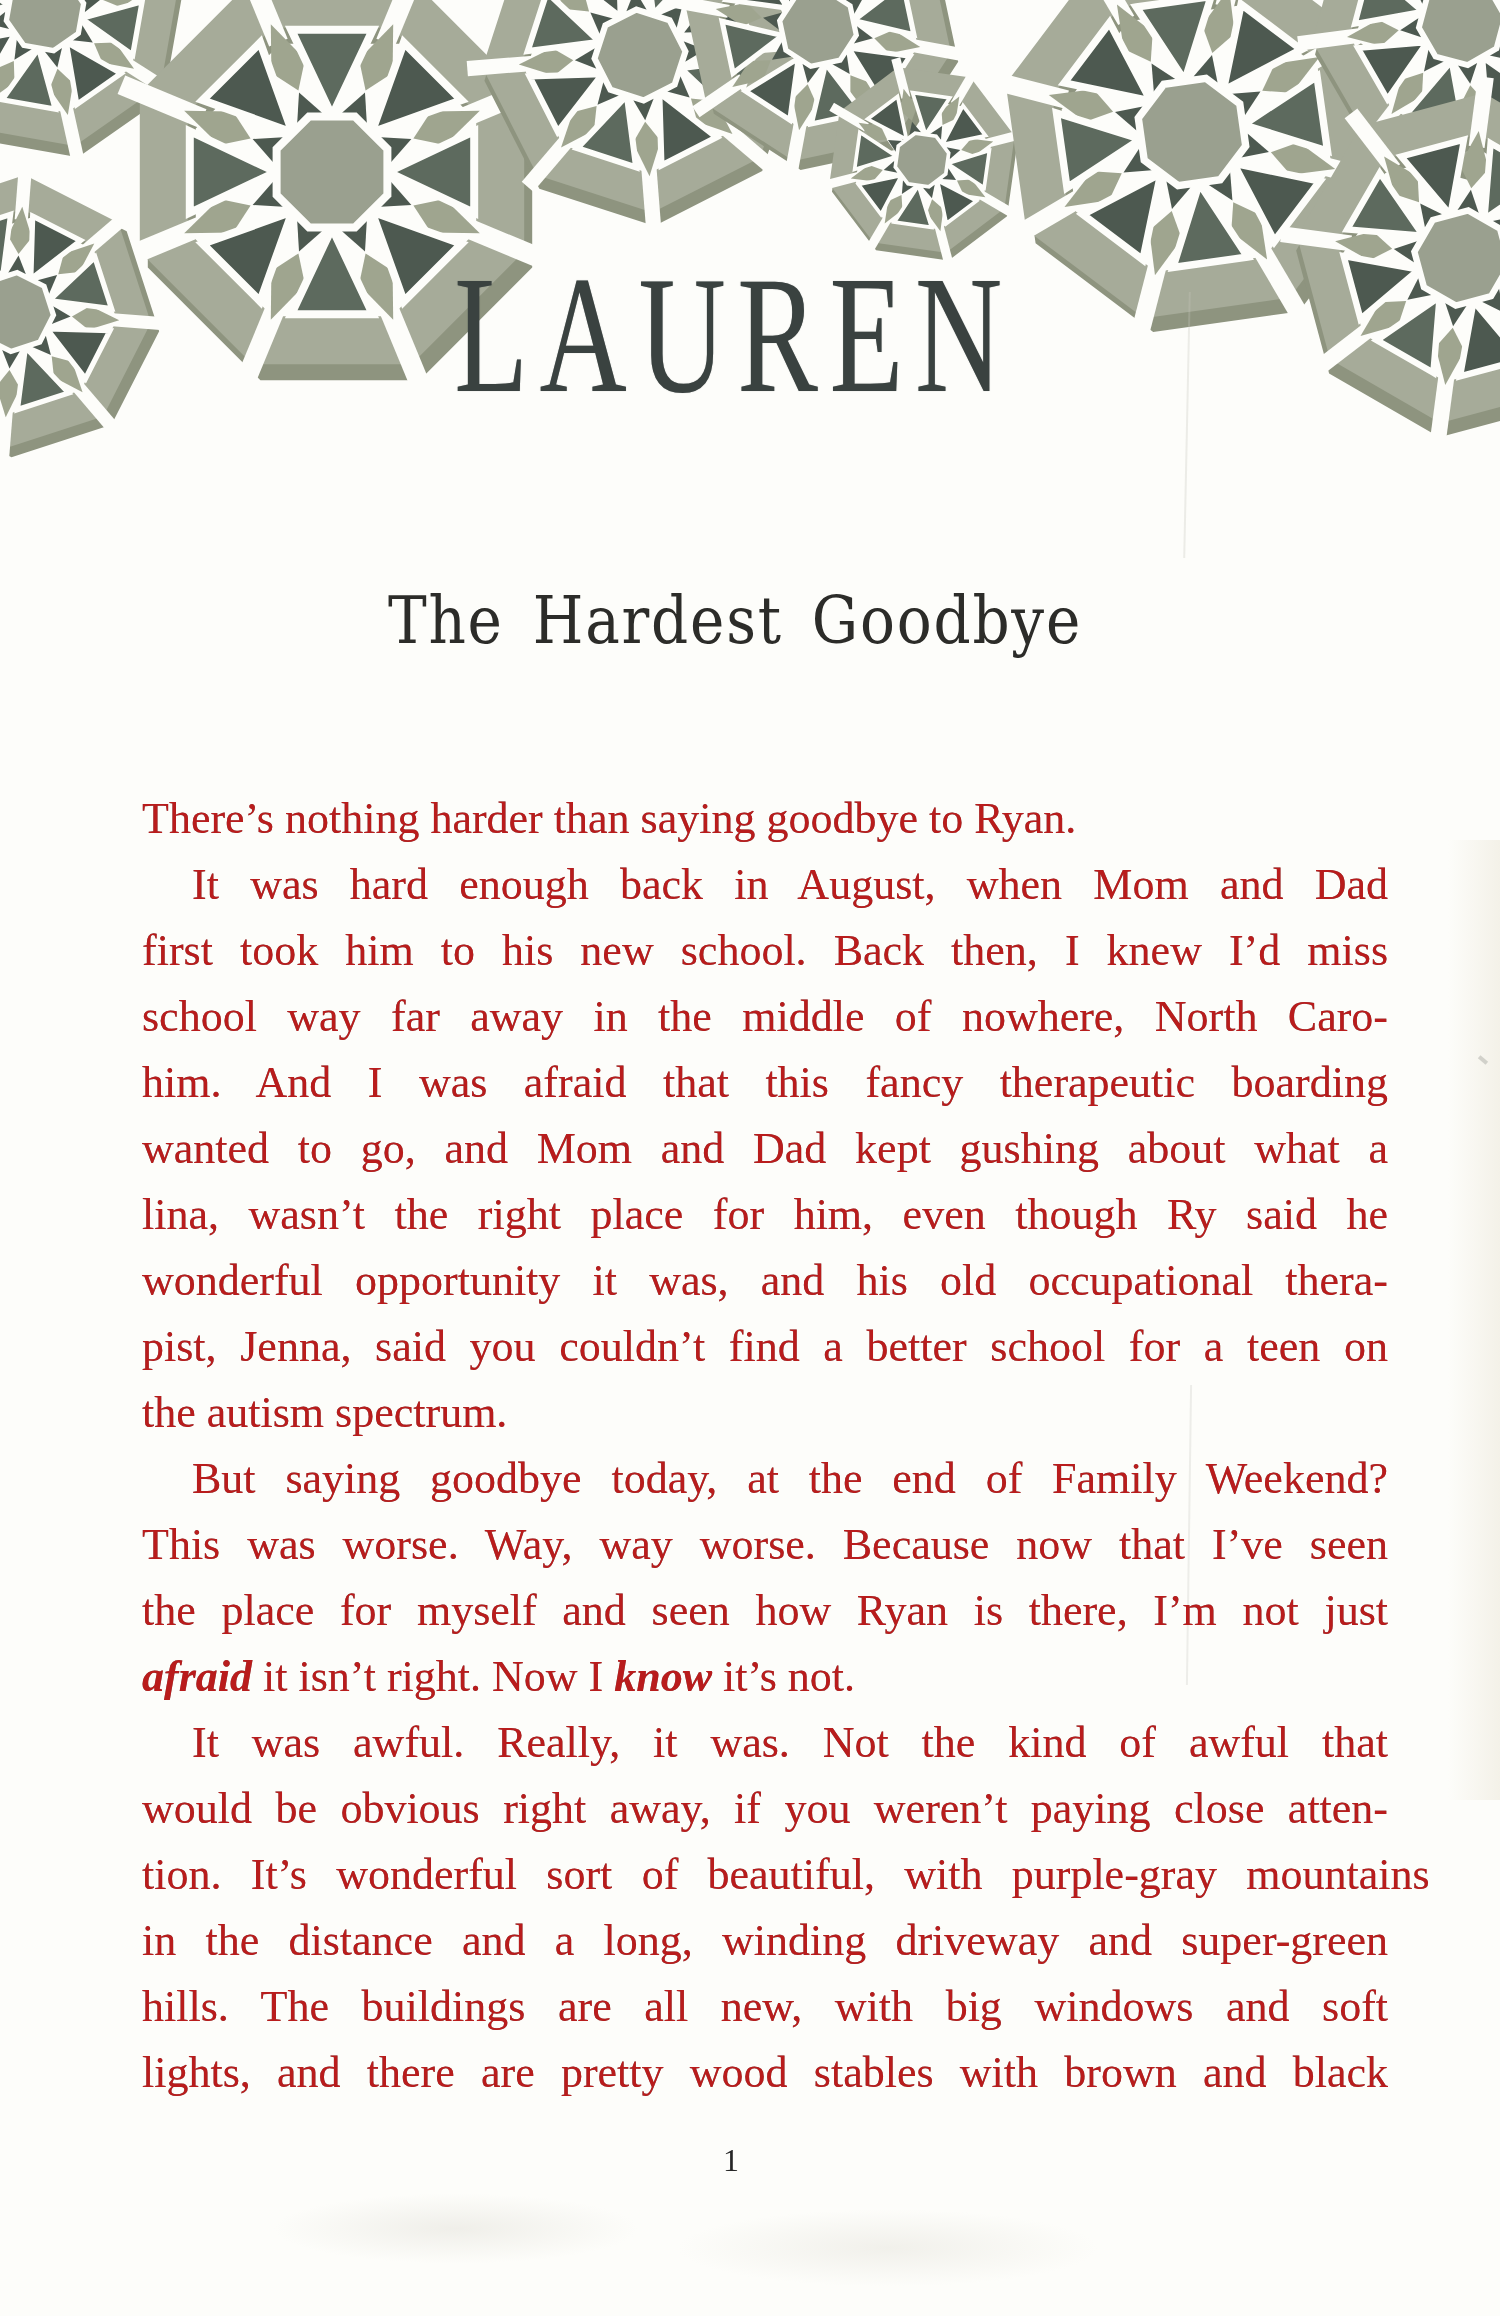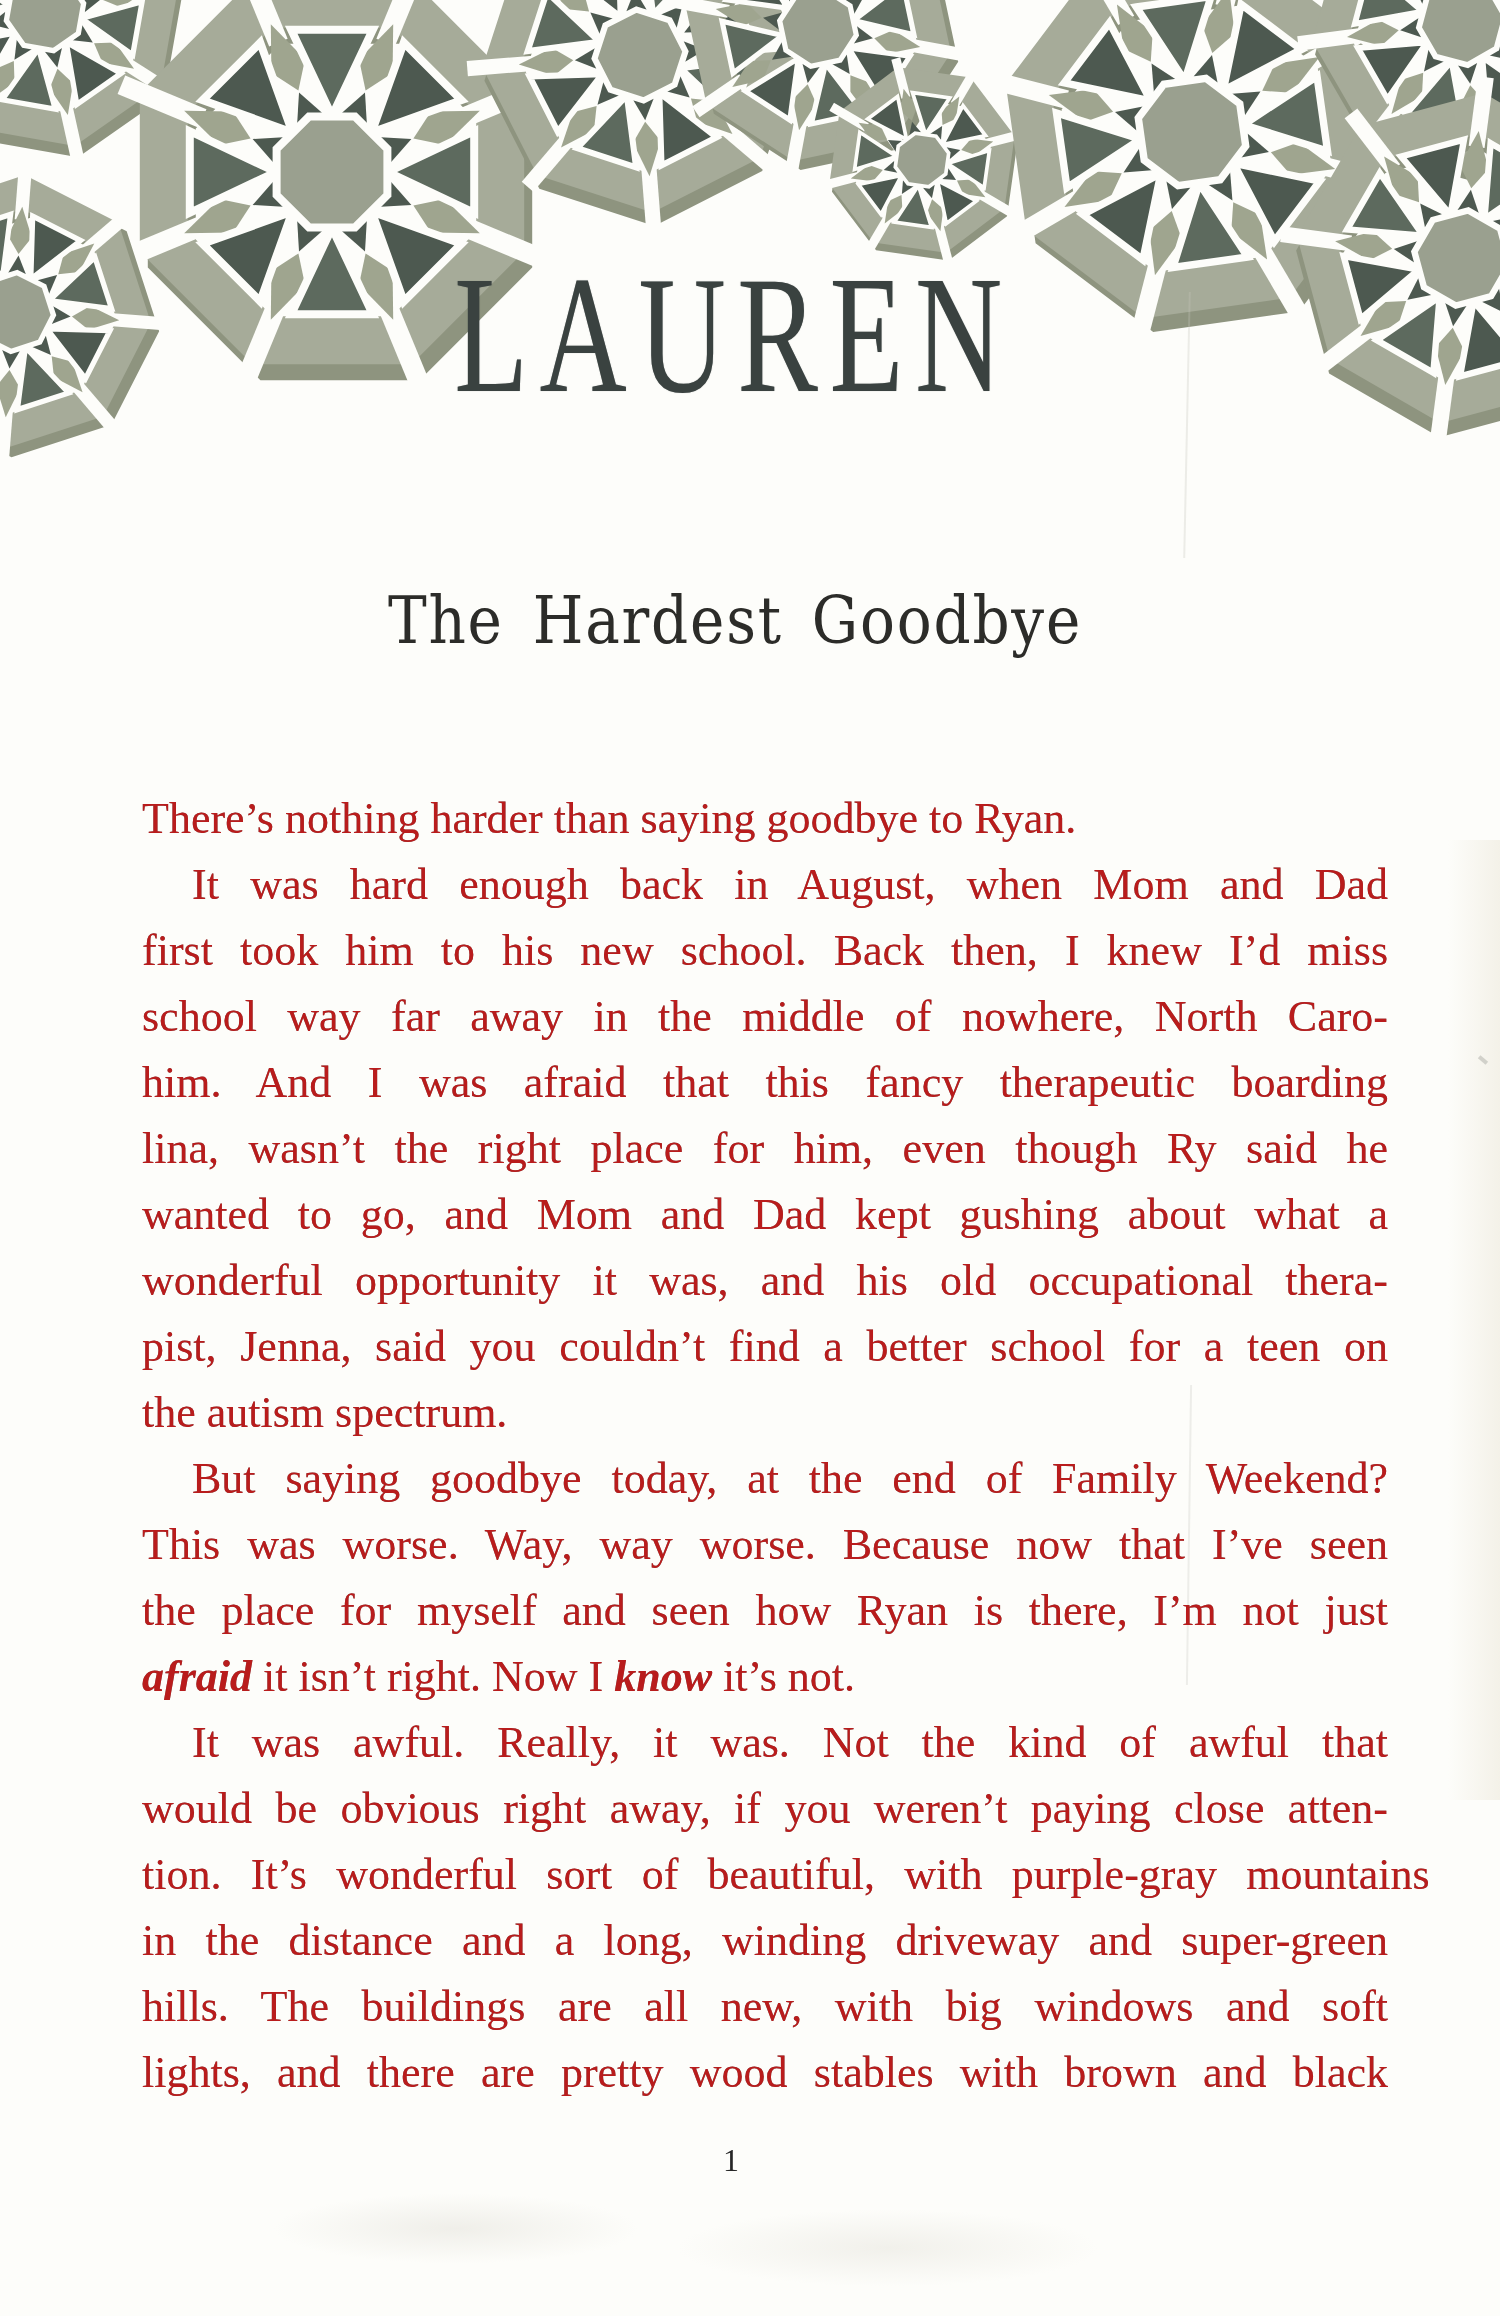--- a/index.html
+++ b/index.html
@@ -161,22 +161,22 @@
   <h1 class="section-heading">LAUREN</h1>
 
   <h2 class="chapter-title">The Hardest Goodbye</h2>
 
   <div class="body-text">
       <div class="line"><span>There’s nothing harder than saying goodbye to Ryan.</span></div>
       <div class="line indent"><span style="word-spacing: 20.25px;">It was hard enough back in August, when Mom and Dad</span></div>
       <div class="line"><span style="word-spacing: 16.05px;">first took him to his new school. Back then, I knew I’d miss</span></div>
       <div class="line"><span style="word-spacing: 19.4px;">school way far away in the middle of nowhere, North Caro-</span></div>
       <div class="line"><span style="word-spacing: 25.49px;">him. And I was afraid that this fancy therapeutic boarding</span></div>
+      <div class="line"><span style="word-spacing: 17.73px;">wanted to go, and Mom and Dad kept gushing about what a</span></div>
       <div class="line"><span style="word-spacing: 18.53px;">lina, wasn’t the right place for him, even though Ry said he</span></div>
-      <div class="line"><span style="word-spacing: 17.73px;">wanted to go, and Mom and Dad kept gushing about what a</span></div>
       <div class="line"><span style="word-spacing: 21.18px;">wonderful opportunity it was, and his old occupational thera-</span></div>
       <div class="line"><span style="word-spacing: 12.66px;">pist, Jenna, said you couldn’t find a better school for a teen on</span></div>
       <div class="line"><span>the autism spectrum.</span></div>
       <div class="line indent"><span style="word-spacing: 18.82px; margin-top: 46px;">But saying goodbye today, at the end of Family Weekend?</span></div>
       <div class="line"><span style="word-spacing: 15.96px;">This was worse. Way, way worse. Because now that I’ve seen</span></div>
       <div class="line"><span style="word-spacing: 14.68px;">the place for myself and seen how Ryan is there, I’m not just</span></div>
       <div class="line"><span><em>afraid</em><span> it isn’t right. Now I </span><em>know</em><span> it’s not.</span></span></div>
       <div class="line indent"><span style="word-spacing: 21.89px;">It was awful. Really, it was. Not the kind of awful that</span></div>
       <div class="line"><span style="word-spacing: 12.43px; margin-top: 15px;">would be obvious right away, if you weren’t paying close atten-</span></div>
       <div class="line"><span style="word-spacing: 18.28px;">tion. It’s wonderful sort of beautiful, with purple-gray mountains</span></div>

